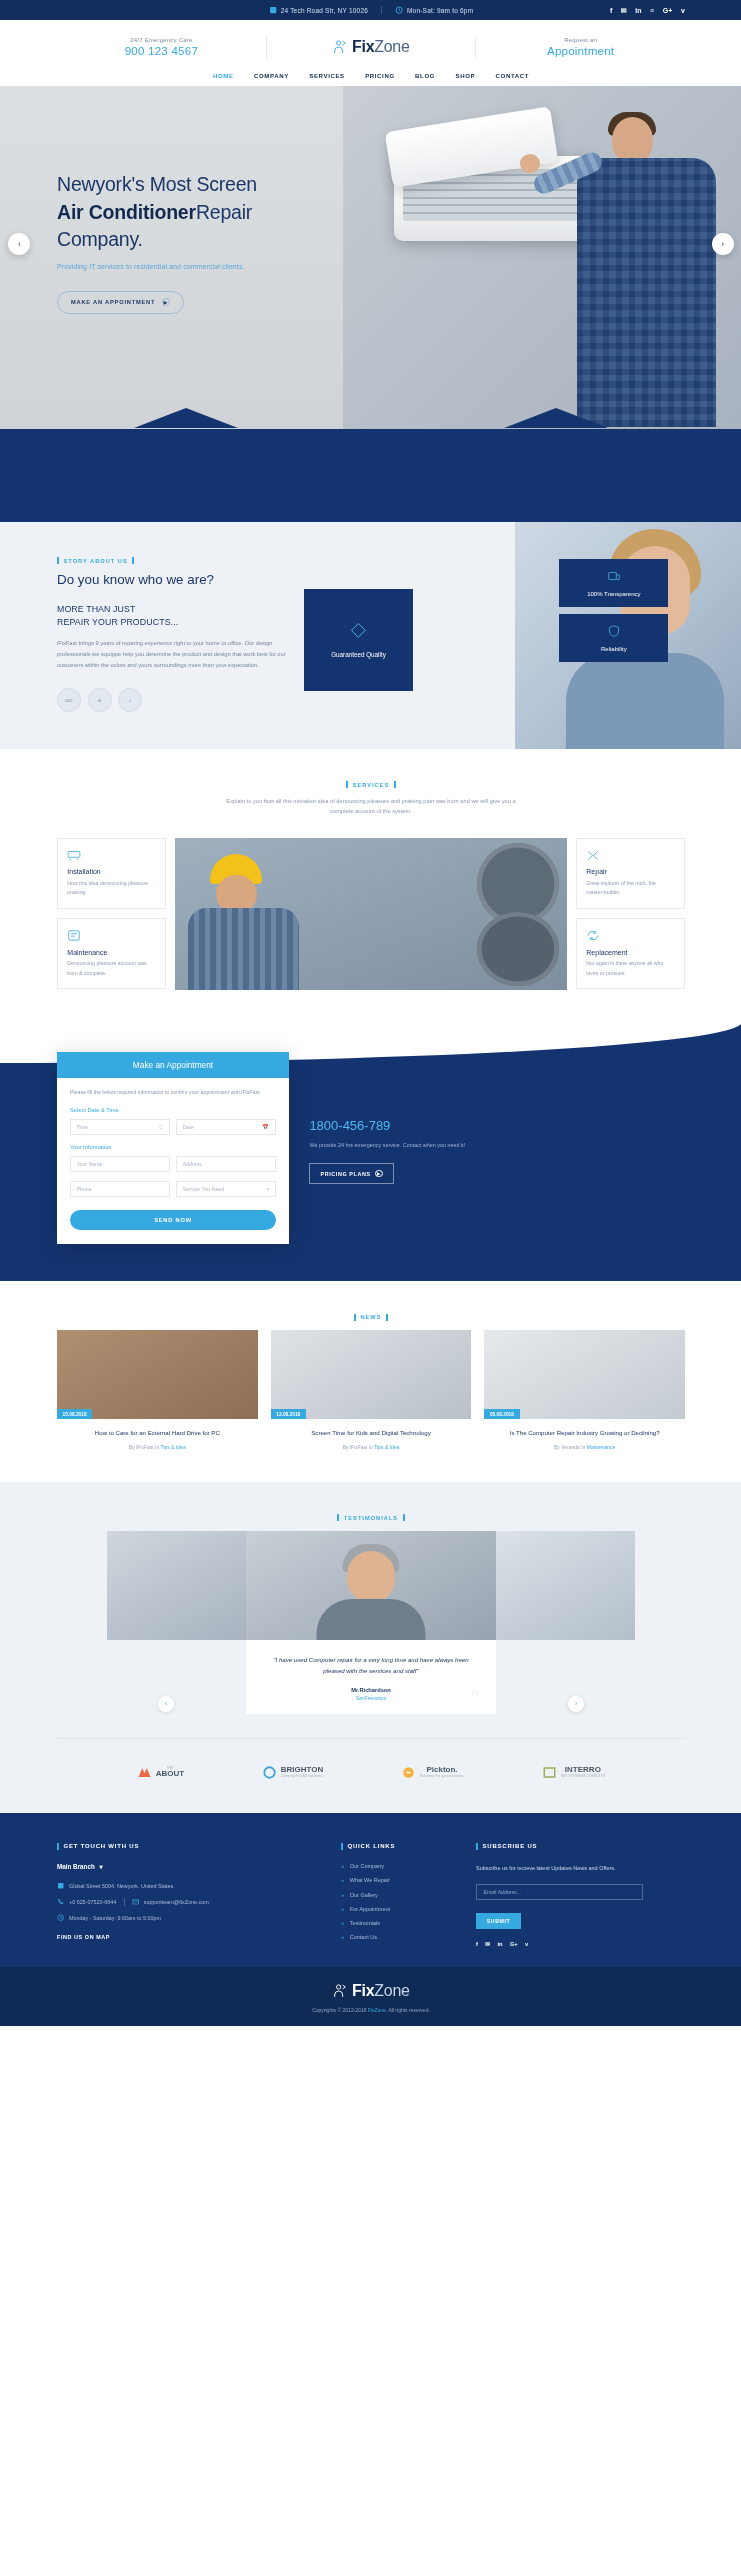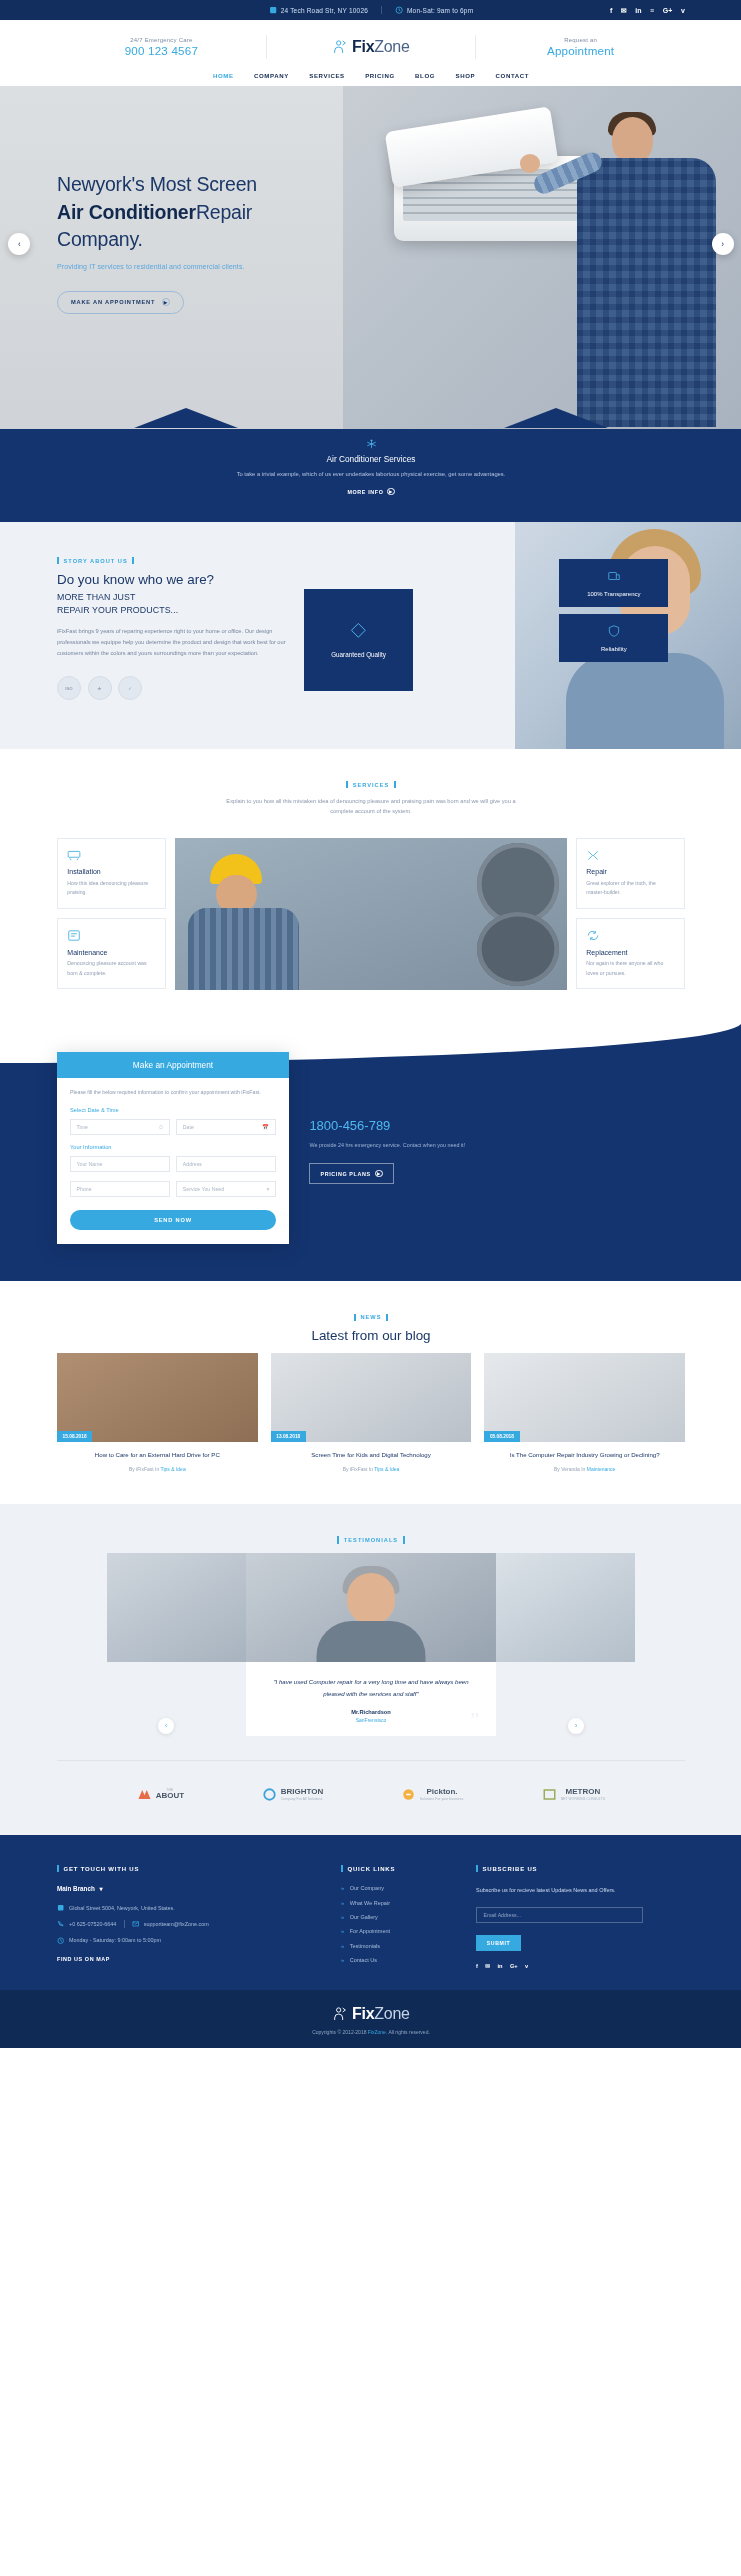--- a/index.html
+++ b/index.html
@@ -128,21 +128,21 @@
   .svc-desc { color:#b3c4de; font-size:5.8px; line-height:1.75; }
   .svc-more { margin-top:7.4px; color:#fff; font-size:5.4px; font-weight:bold; letter-spacing:0.6px; display:inline-flex; align-items:center; gap:3.7px; cursor:pointer;}
   .svc-more .cx { width:7.4px;height:7.4px;border:0.9px solid #fff;border-radius:50%;display:inline-flex;align-items:center;justify-content:center;font-size:4.2px;}
 
   
   .about { background:#eef2f7; padding:35px 57px 28px; position:relative; min-height:227px;}
   .about-inner { display:flex; gap:15px; }
   .about-left { width:232px; }
   .eyebrow { font-size:5.7px; font-weight:bold; letter-spacing:1px; color:#36a9e1; display:flex; align-items:center; gap:4.6px; margin-bottom:7.4px;}
   .eyebrow::before, .eyebrow::after { content:""; width:1.9px;height:7.4px;background:#36a9e1;display:inline-block;}
-  .about-h2 { font-size:13.4px; color:#1b3767; font-weight:normal; margin-bottom:4px;}
+  .about-h2 { font-size:13.4px; color:#1b3767; font-weight:normal; margin-bottom:16px;}
   .about-h3 { font-size:8.8px; color:#1b3767; line-height:1.55; margin-bottom:8.3px; letter-spacing:0.1px;}
   .about-p { font-size:5.7px; color:#76859c; line-height:1.95; }
   .badges { display:flex; gap:6.5px; margin-top:16.7px;}
   .badge { width:24px;height:24px;border-radius:50%;background:#e2e8f0;border:0.9px solid #d4dce6; display:flex;align-items:center;justify-content:center;font-size:4.3px;color:#97a4b6; font-weight:bold;}
 
   .about-mid { width:109px; }
   .qual-card {
     background:#143470; color:#fff; height:102px; margin-top:32px;
     display:flex; flex-direction:column; align-items:center; justify-content:center; gap:9.3px;
   }
@@ -379,33 +379,20 @@
         <span>MAKE AN APPOINTMENT</span>
         <span class="cx">▶</span>
       </button>
     </div>
 
     <div class="hero-arrow left">‹</div>
     <div class="hero-arrow right">›</div>
   </div>
 
   <div class="svc-strip">
-    <div class="svc-box">
-      <div class="svc-ico">
-        <svg viewBox="0 0 24 20" fill="none" stroke="currentColor" stroke-width="1.3">
-            <path d="M12 3v14M5 7l14 6M19 7L5 13M12 3l-2 2M12 3l2 2"></path>
-          </svg>
-      </div>
-      <div class="svc-title">Air Conditioner Services</div>
-      <div class="svc-desc">To take a trivial example, which of us ever undertakes laborious physical exercise, get some advantages.</div>
-      <div class="svc-more">
-        <span>MORE INFO</span>
-        <span class="cx">▶</span>
-      </div>
-    </div>
   </div>
 
   <div class="about">
     <div class="about-inner">
       <div class="about-left">
         <div class="eyebrow">STORY ABOUT US</div>
         <div class="about-h2">Do you know who we are?</div>
         <div class="about-h3">
           <span>MORE THAN JUST</span><br>
           <span>REPAIR YOUR PRODUCTS...</span>
@@ -557,21 +544,20 @@
         <div class="care-btn">
           <span>PRICING PLANS</span>
           <span class="cx">▶</span>
         </div>
       </div>
     </div>
   </div>
 
   <div class="blog">
     <div class="eyebrow center">NEWS</div>
-    <div class="sec-h2">Latest from our blog</div>
     <div class="blog-grid">
       <div class="bcard">
         <div class="bimg b1">
           <div class="b-date">15.08.2018</div>
         </div>
         <div class="b-title">How to Care for an External Hard Drive for PC</div>
         <div class="b-meta">
           <span>By iFixFast In </span><b>Tips &amp; Idea</b>
         </div>
       </div>
@@ -653,21 +639,21 @@
           <div class="bsub">Solutions For your business.</div>
         </div>
       </div>
       <div class="brand">
         <div class="bico">
             <svg viewBox="0 0 20 20">
               <rect x="3" y="4" width="14" height="12" fill="none" stroke="#8aa33f" stroke-width="2"></rect>
             </svg>
           </div>
         <div>
-          <div class="btxt">METRON</div>
+          <div class="btxt">INTERRO</div>
           <div class="bsub">NET WORKING CONSULTS</div>
         </div>
       </div>
     </div>
   </div>
 
   <div class="footer">
     <div class="f-cols">
       <div class="f-c1">
         <div class="f-head">GET TOUCH WITH US</div>

